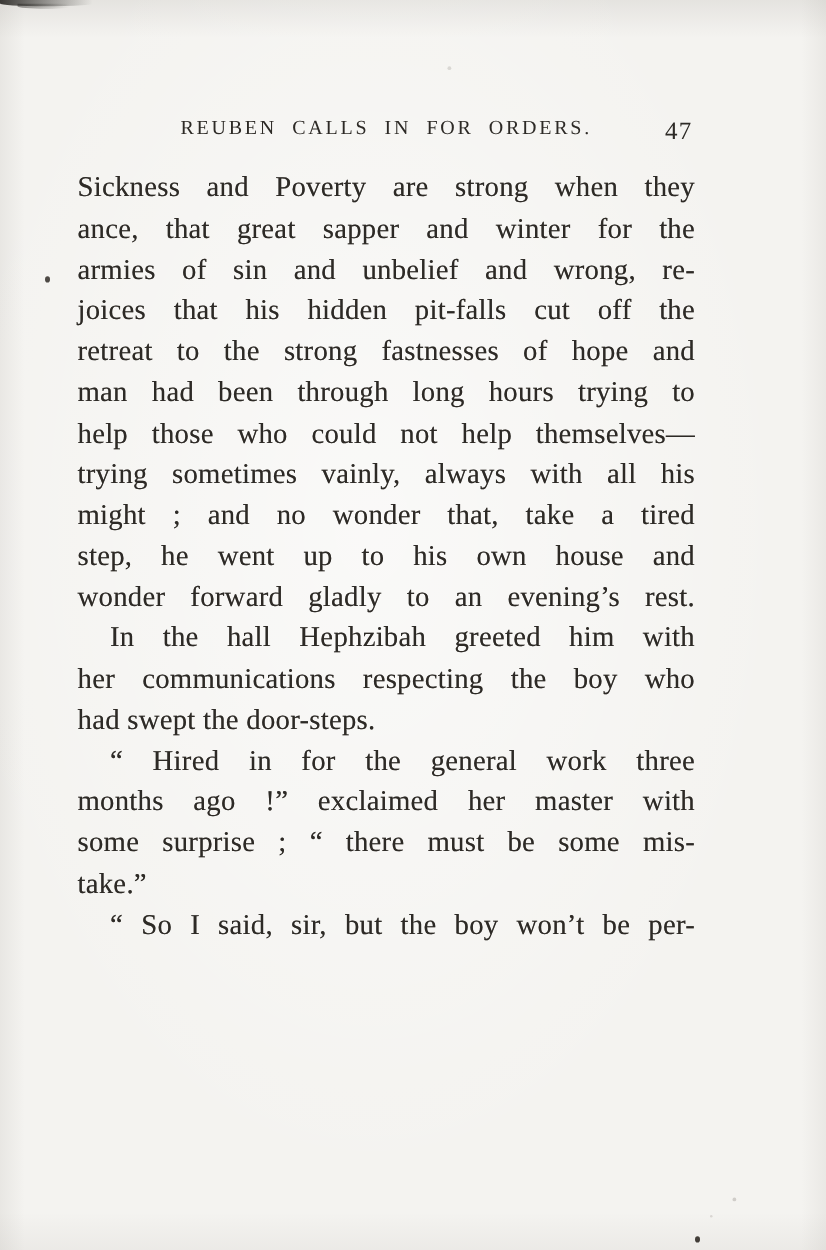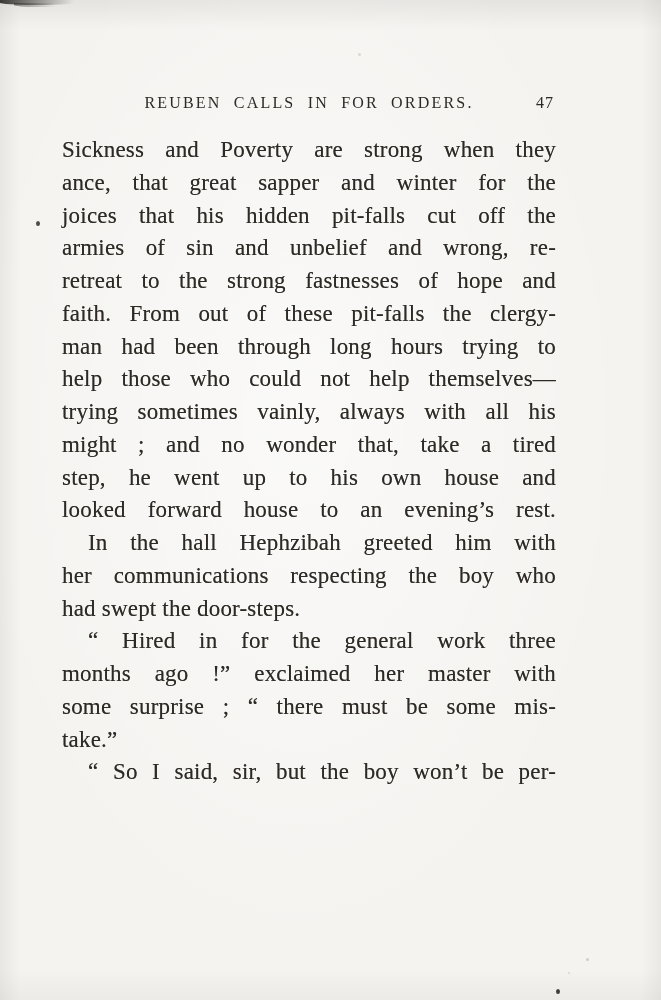--- a/index.html
+++ b/index.html
@@ -35,21 +35,21 @@
     text-align: center;
     font-size: 16px;
     letter-spacing: 2.2px;
     word-spacing: 6px;
     white-space: nowrap;
   }
   .folio {
     position: absolute;
     top: 0;
     right: 2px;
-    font-size: 16px;
+    font-size: 20px;
     letter-spacing: 1px;
     font-family: Liberation Serif, serif;
   }
 
   
   .textblock {
     position: absolute;
     top: 134px;
     left: 62px;
     width: 494px;
@@ -102,30 +102,29 @@
   <div class="speck speck-br-faint2"></div>
 
   <header class="running-head">
     <span class="folio">47</span>
     <span class="head-title">REUBEN CALLS IN FOR ORDERS.</span>
   </header>
 
   <main class="textblock">
     <div class="line">Sickness and Poverty are strong when they</div>
     <div class="line">ance, that great sapper and winter for the</div>
+    <div class="line">armies of sin and unbelief and wrong, re-</div>
     <div class="line">joices that his hidden pit-falls cut off the</div>
-    <div class="line">armies of sin and unbelief and wrong, re-</div>
     <div class="line">retreat to the strong fastnesses of hope and</div>
-    <div class="line">faith. From out of these pit-falls the clergy-</div>
     <div class="line">man had been through long hours trying to</div>
     <div class="line">help those who could not help themselves—</div>
     <div class="line">trying sometimes vainly, always with all his</div>
     <div class="line">might ; and no wonder that, take a tired</div>
     <div class="line">step, he went up to his own house and</div>
-    <div class="line">looked forward house to an evening’s rest.</div>
+    <div class="line">wonder forward gladly to an evening’s rest.</div>
     <div class="line indent">In the hall Hephzibah greeted him with</div>
     <div class="line">her communications respecting the boy who</div>
     <div class="line flush-left">had swept the door-steps.</div>
     <div class="line indent">“ Hired in for the general work three</div>
     <div class="line">months ago !” exclaimed her master with</div>
     <div class="line">some surprise ; “ there must be some mis-</div>
     <div class="line flush-left">take.”</div>
     <div class="line indent">“ So I said, sir, but the boy won’t be per-</div>
   </main>
 

